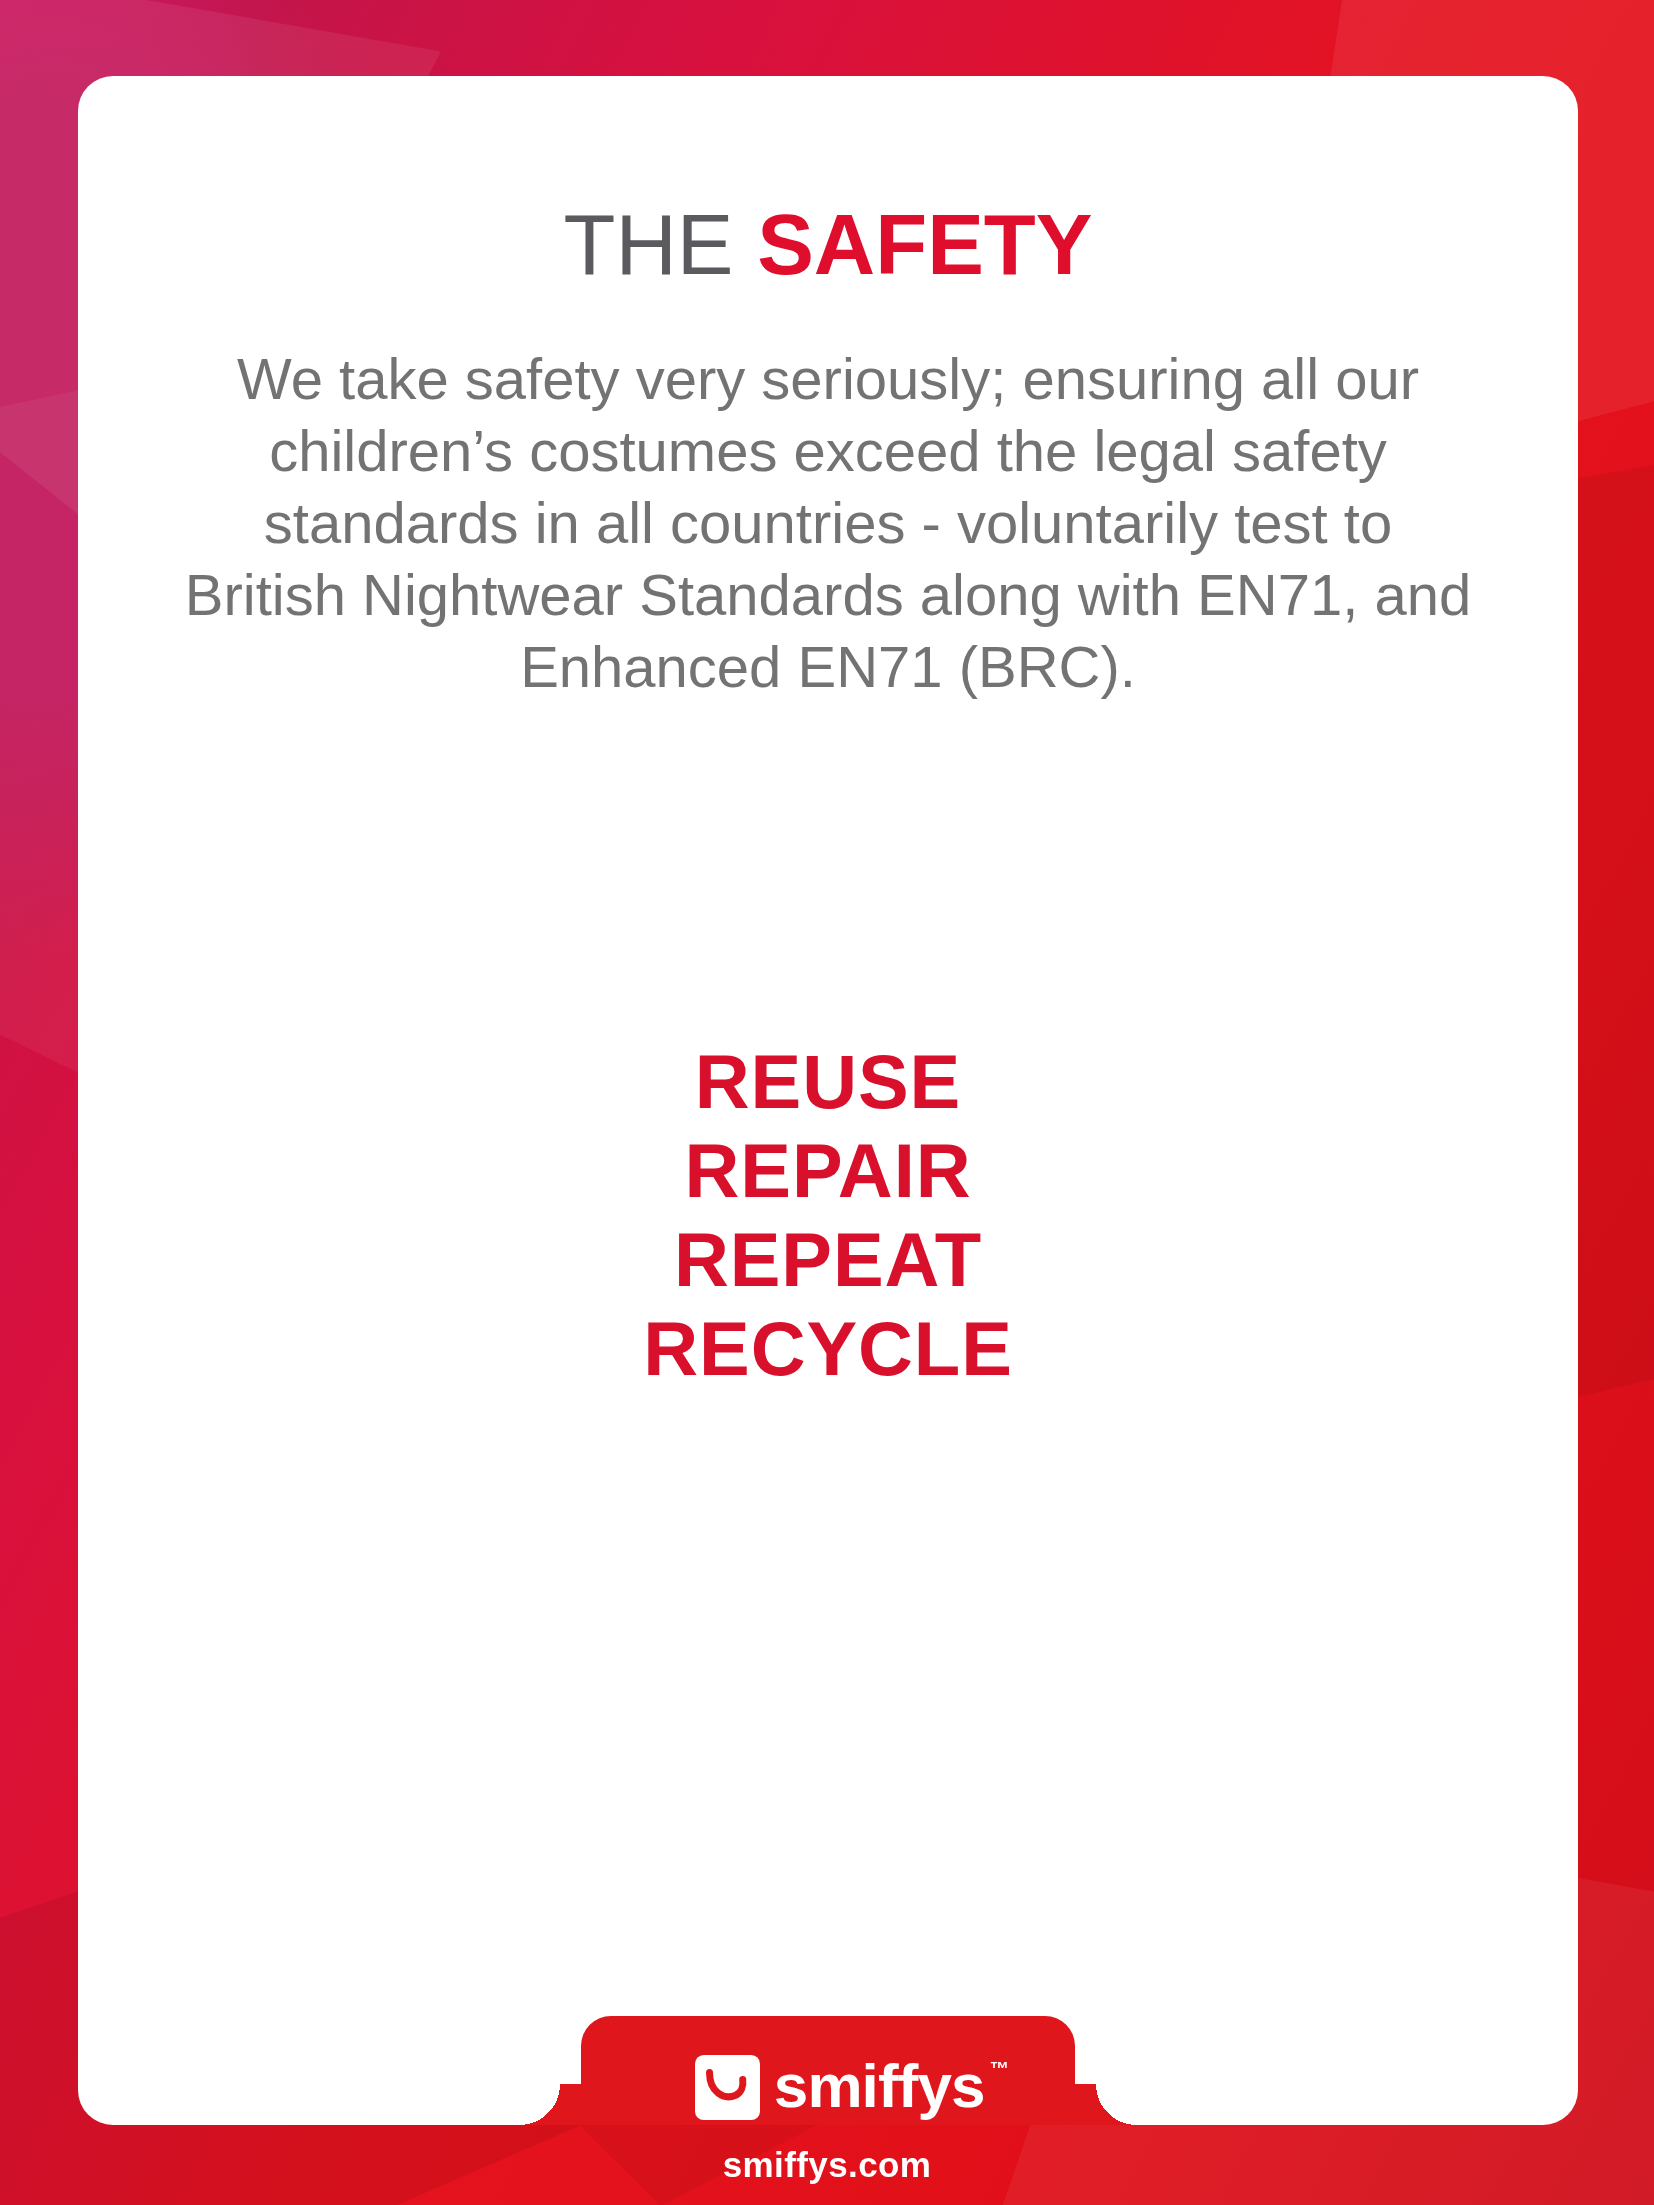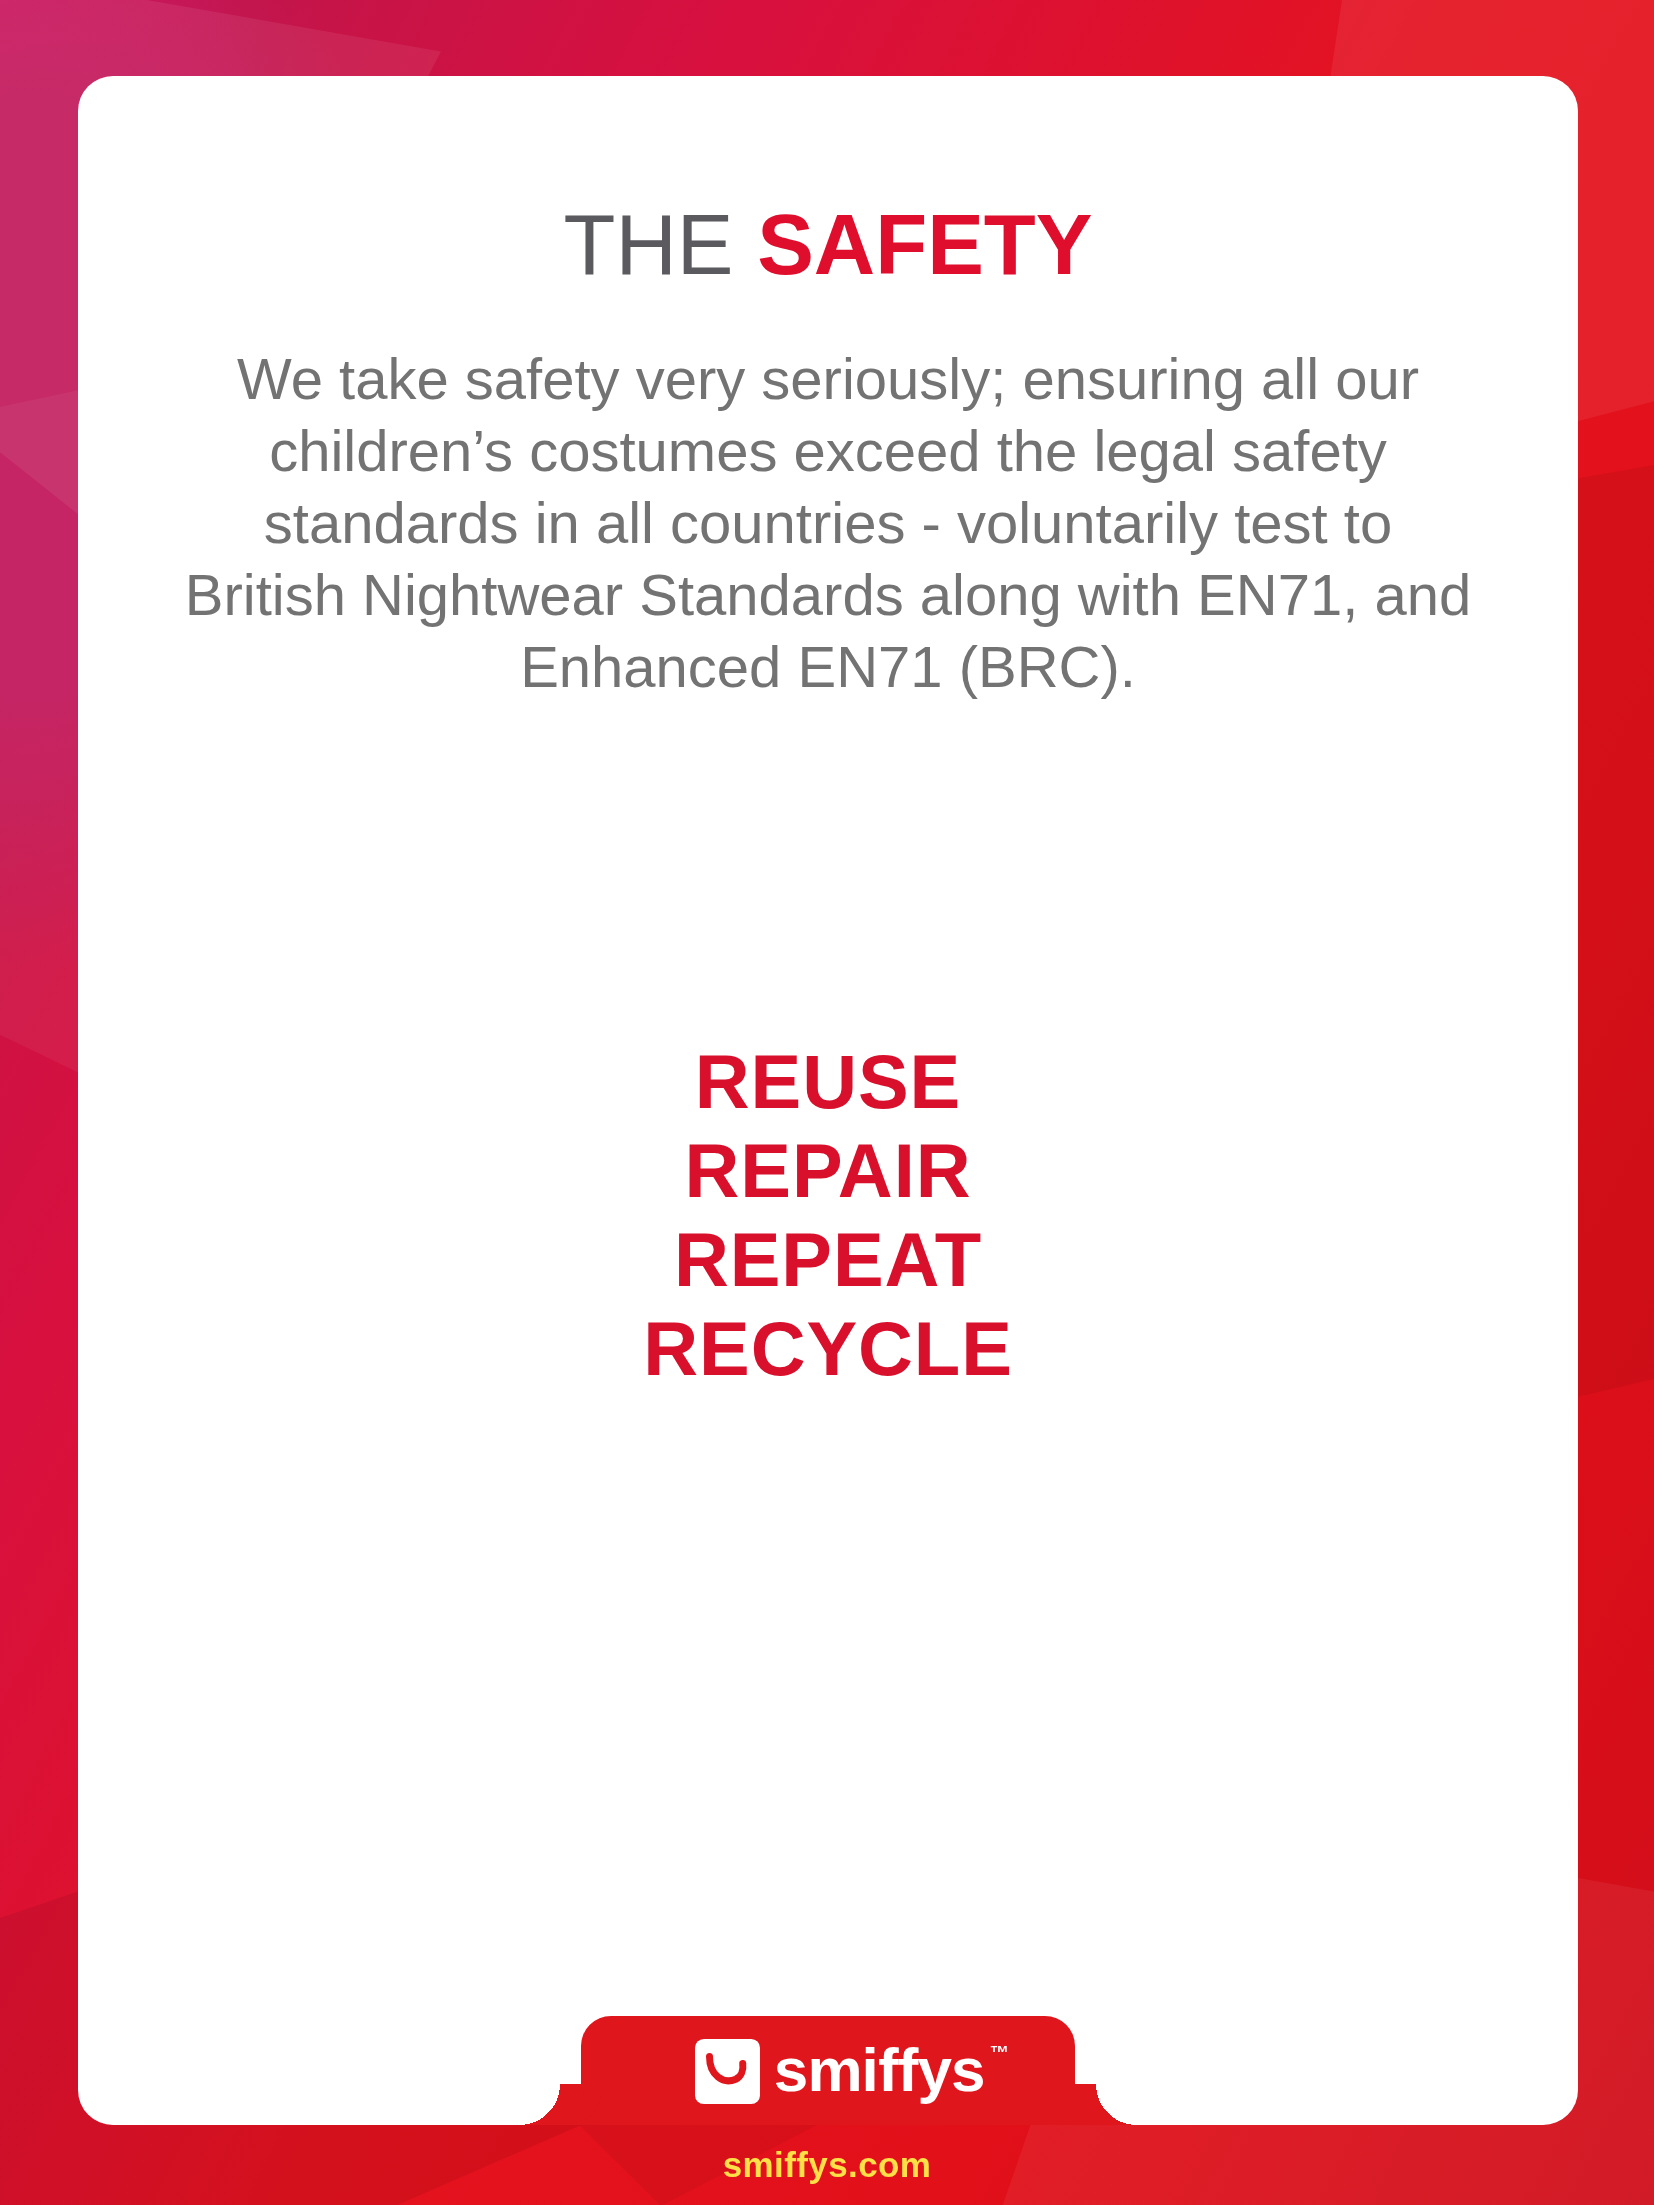--- a/index.html
+++ b/index.html
@@ -151,21 +151,21 @@
   .tab-wing-right {
     right: -62px;
     -webkit-mask-image: radial-gradient(circle 41px at 100% 0, transparent 0 41px, #000 41px);
     mask-image: radial-gradient(circle 41px at 100% 0, transparent 0 41px, #000 41px);
   }
 
   .logo-row {
     position: absolute;
     left: 0;
     right: 0;
-    top: 23px;
+    top: 39px;
     display: flex;
     align-items: center;
     justify-content: center;
     gap: 14px;
     padding-left: 48px;
   }
   .logo-mark {
     width: 65px;
     height: 65px;
     background: #ffffff;
@@ -197,21 +197,21 @@
     margin-top: 1.8px;
     margin-left: -8.8px;
   }
 
   .site-url {
     position: absolute;
     left: 0;
     right: 0;
     bottom: 21px;
     text-align: center;
-    color: #fde047;
+    color: #ffffff;
     font-size: 35px;
     font-weight: 700;
     letter-spacing: 0.4px;
   }
 </style>
 </head>
 <body>
 
 <div class="poster">
   <div class="bg-facets">

